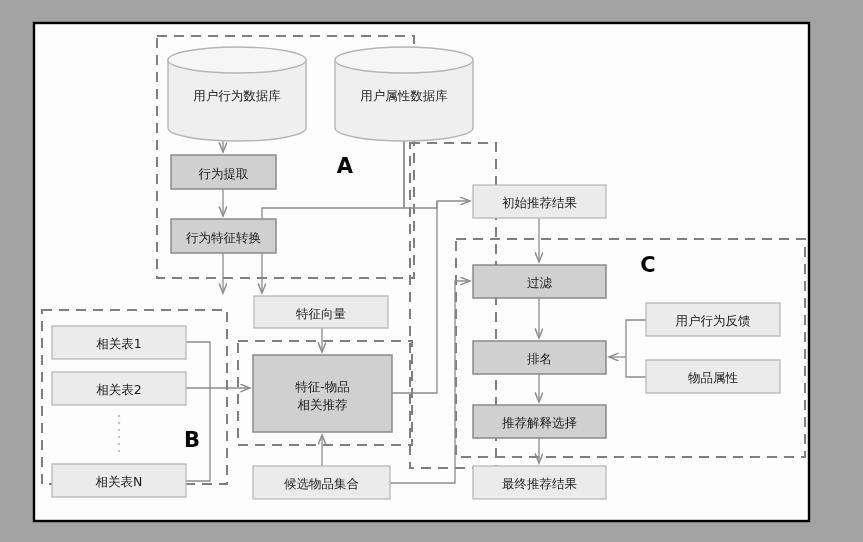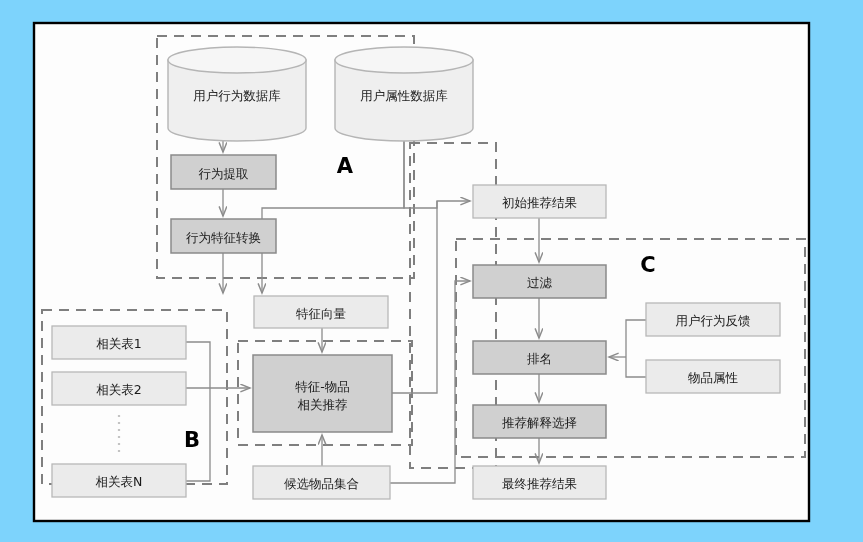--- a/index.html
+++ b/index.html
@@ -1,18 +1,18 @@
 <!DOCTYPE html>
 <html><head>
 <meta charset="utf-8">
 <style>
   html,body{margin:0;padding:0;background:#ffffff;}
   body{width:863px;height:542px;overflow:hidden;
        font-family:"DejaVu Sans","Liberation Sans",sans-serif;}
-  #stage{position:relative;width:863px;height:542px;background:#7dd3fc;}
+  #stage{position:relative;width:863px;height:542px;background:#a3a3a3;}
   svg{display:block;}
   .nodelabel{font-family:"DejaVu Sans","Liberation Sans",sans-serif;
              font-size:12.5px;fill:#1a1a1a;text-anchor:middle;dominant-baseline:middle;}
   .grouplabel{font-family:"DejaVu Sans","Liberation Sans",sans-serif;
               font-size:21px;font-weight:bold;fill:#000;text-anchor:middle;dominant-baseline:middle;}
 </style>
 </head>
 <body>
 
 <div id="stage">

